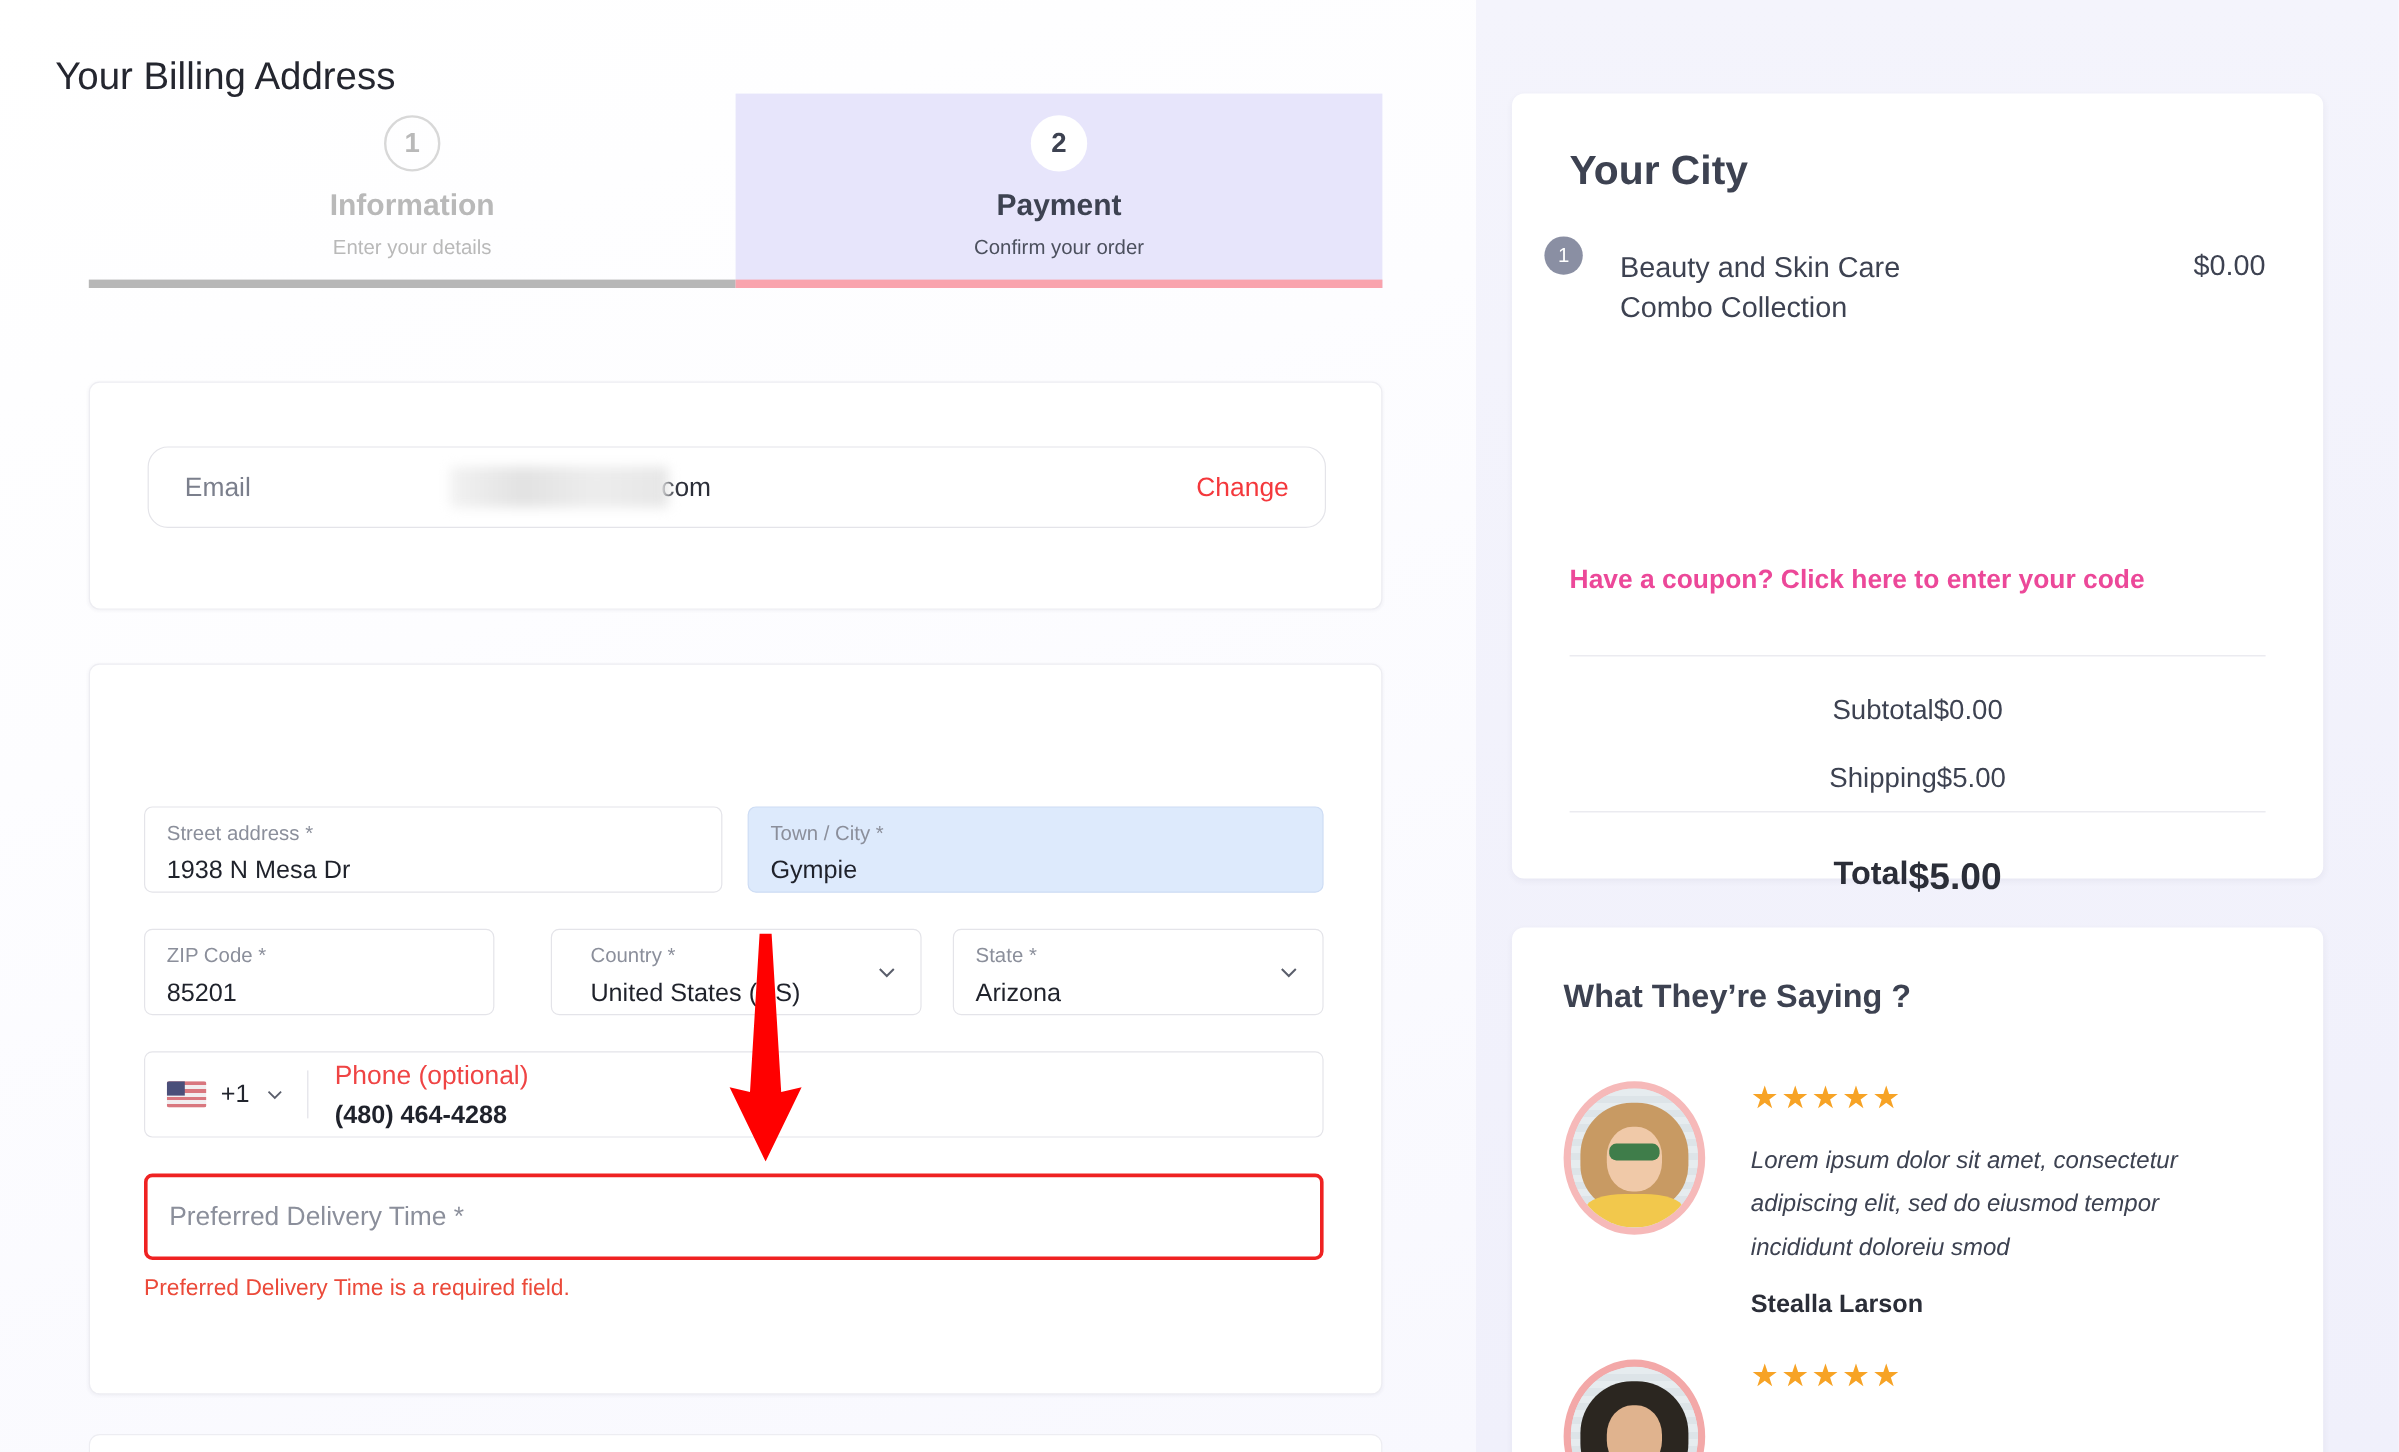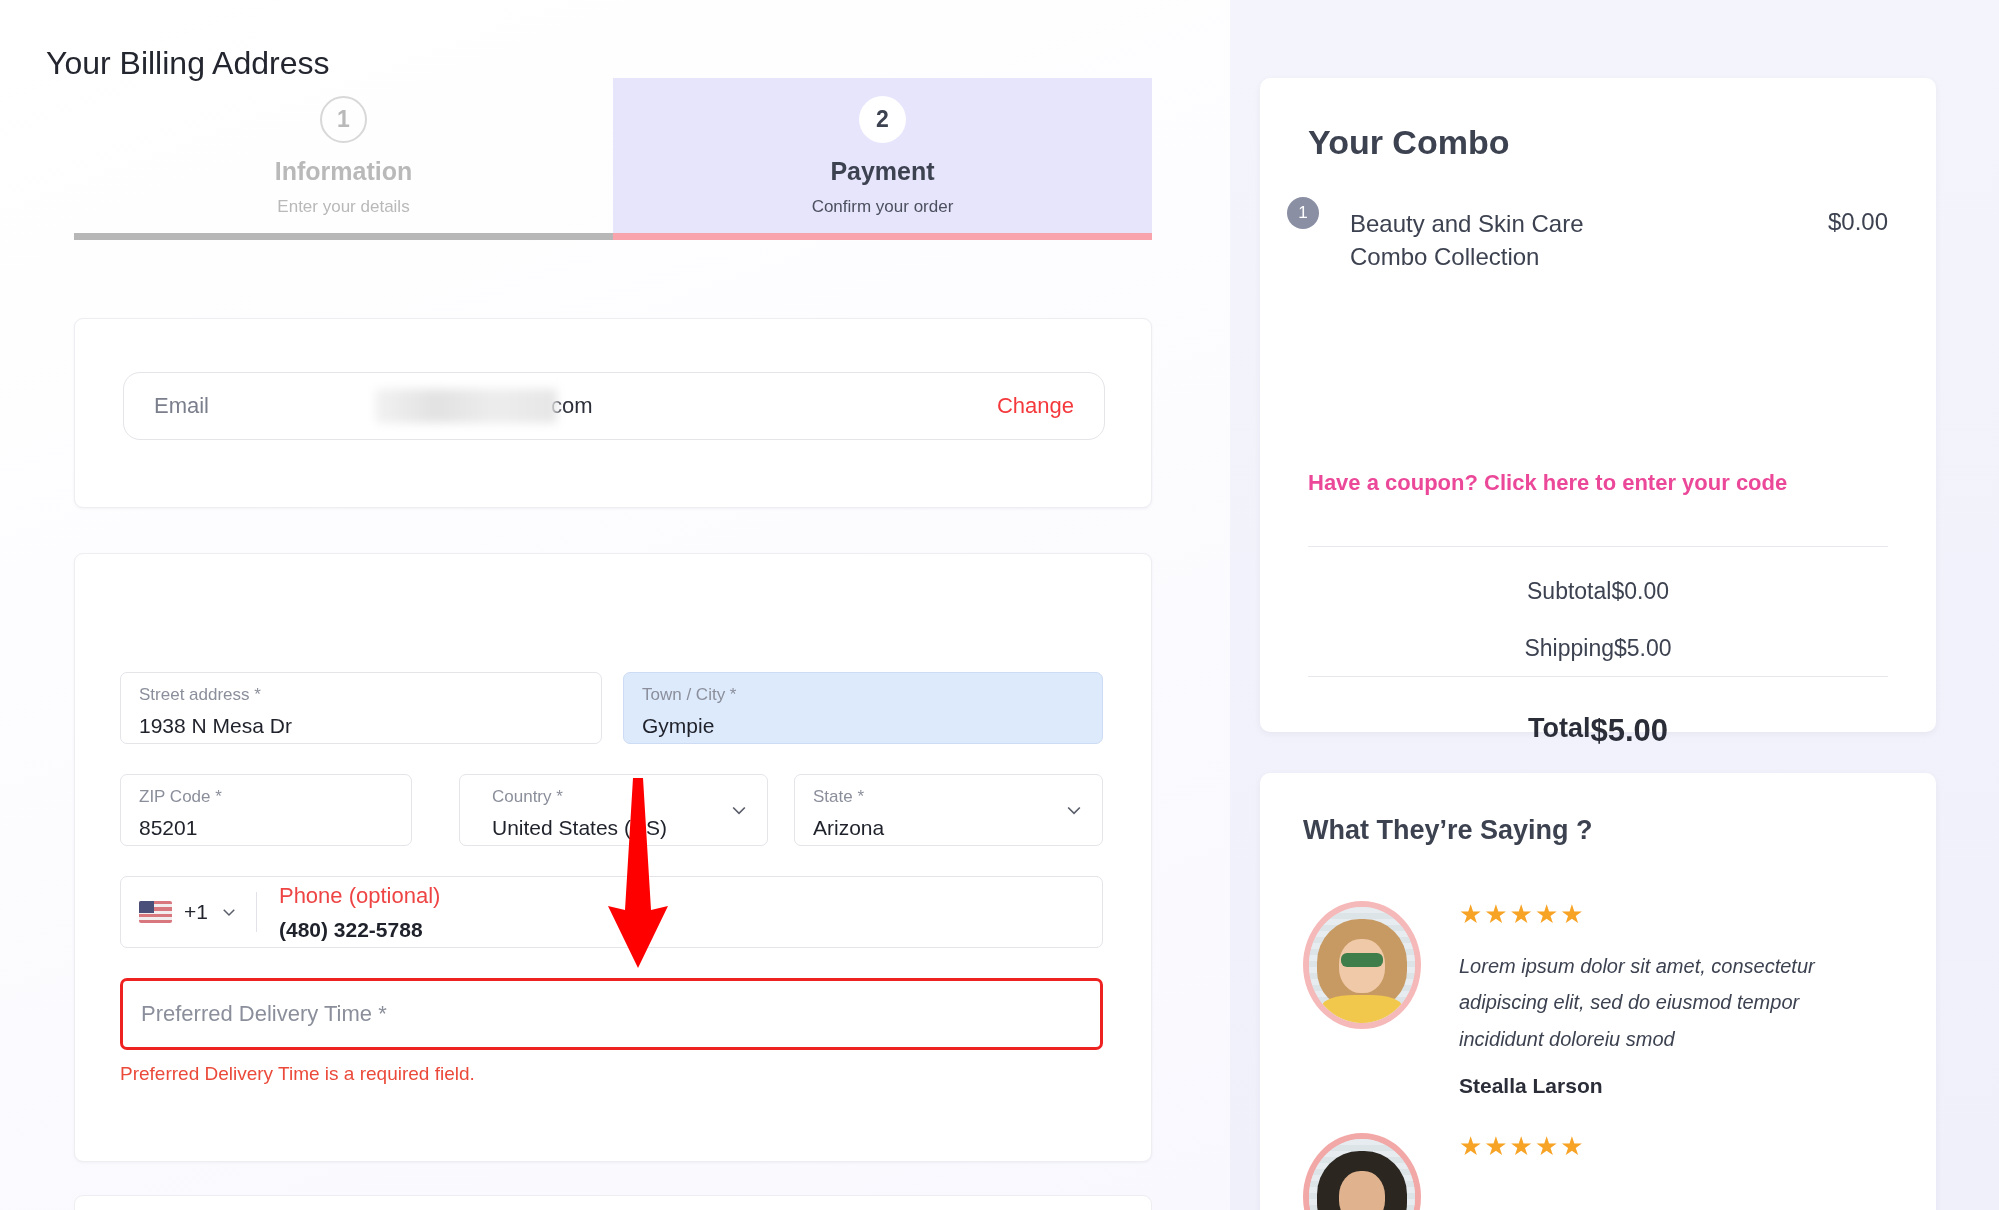--- a/index.html
+++ b/index.html
@@ -399,41 +399,41 @@
         <span class="stripes"></span>
         <span class="canton"></span>
       </span>
       <span class="dial">+1</span>
       <svg class="phone-chev" viewBox="0 0 24 24" fill="none" stroke="#5a5e6b" stroke-width="2">
         <path d="M5 9l7 7 7-7"></path>
       </svg>
       <span class="phone-divider"></span>
       <span class="phone-fields">
         <span class="f-label">Phone (optional)</span>
-        <span class="f-value">(480) 322-5788</span>
+        <span class="f-value">(480) 464-4288</span>
       </span>
     </div>
 
     <div class="f-delivery">
       <span class="ph">Preferred Delivery Time *</span>
     </div>
     <div class="err-msg">Preferred Delivery Time is a required field.</div>
 
     <div class="bottom-card"></div>
 
     <svg class="arrow-annotation" viewBox="0 0 80 190">
       <path d="M35 0 L45 0 L53 132 L70 128 L40 190 L10 128 L27 132 Z" fill="#ff0000"></path>
     </svg>
 
   </div>
 
   <div class="right-col">
 
     <div class="cart-card">
-      <div class="cart-title">Your Combo</div>
+      <div class="cart-title">Your City</div>
 
       <div class="cart-item">
         <span class="thumb-wrap">
           <span class="thumb">
             <span class="t1"></span><span class="t2"></span><span class="t3"></span>
             <span class="t12"></span><span class="t4"></span><span class="t5"></span>
             <span class="t6"></span><span class="t7"></span><span class="t8"></span>
             <span class="t9"></span><span class="t10"></span><span class="t11"></span>
           </span>
           <span class="qty-badge">1</span>

